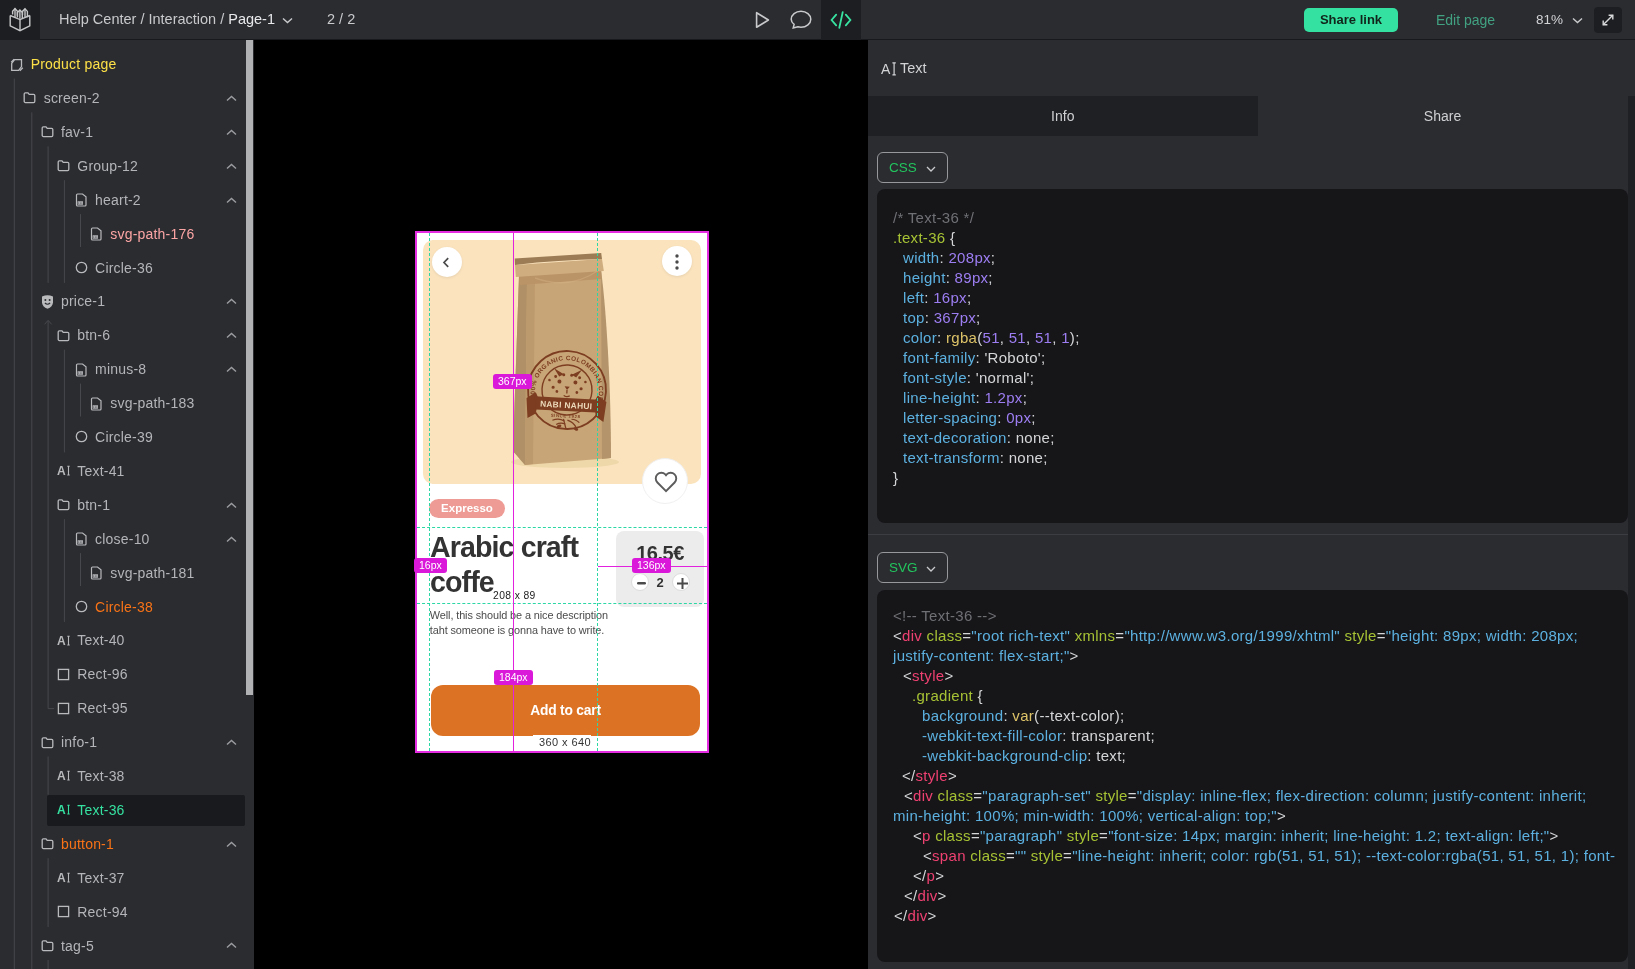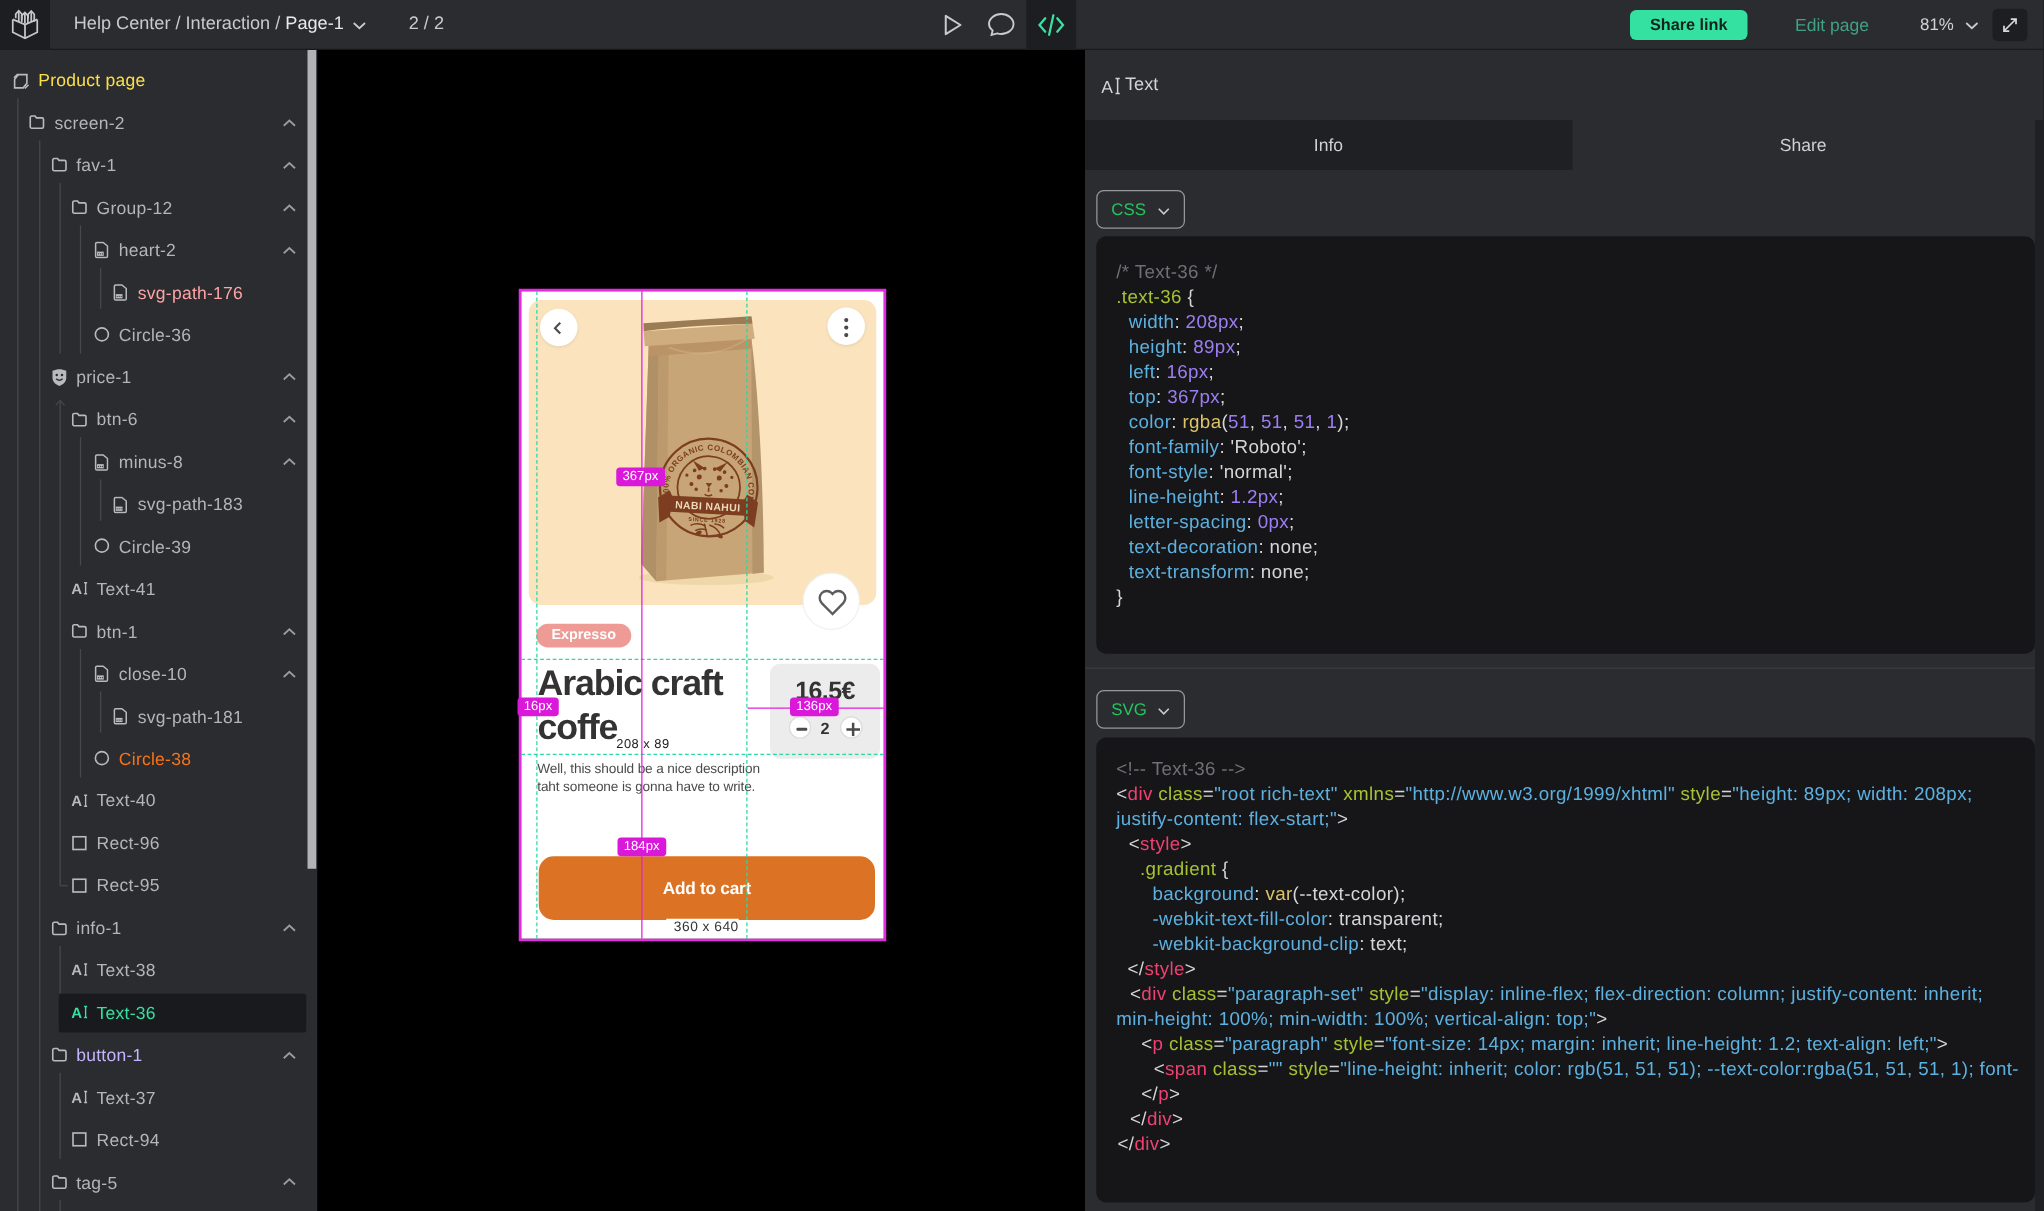--- a/index.html
+++ b/index.html
@@ -302,21 +302,21 @@
         <text x="0" y="11" font-family="Liberation Sans" font-size="12" font-weight="bold" fill="#35e0a0">A</text>
         <path d="M10.3 2.2h2.4M10.3 11h2.4M11.5 2.2v8.8" stroke="#35e0a0" stroke-width="1.1" fill="none"></path>
       </svg>
     </div>
     <div style="position:absolute;left:77.3px;top:761.9px;font-size:14px;line-height:17px;color:#35e0a0;letter-spacing:.2px">Text-36</div>
     <div style="position:absolute;left:40.7px;top:797.2px;height:14px;line-height:14px">
       <svg style="display:block" width="13" height="13" viewBox="0 0 13 13">
         <path d="M1.2 3.2c0-.8.5-1.4 1.2-1.4h2.6l1.2 1.5h4.4c.7 0 1.2.6 1.2 1.3v5.6c0 .8-.5 1.4-1.2 1.4H2.4c-.7 0-1.2-.6-1.2-1.4z" fill="none" stroke="#b9babc" stroke-width="1.3"></path>
       </svg>
     </div>
-    <div style="position:absolute;left:61.0px;top:795.8px;font-size:14px;line-height:17px;color:#c4b5fd;letter-spacing:.2px">button-1</div>
+    <div style="position:absolute;left:61.0px;top:795.8px;font-size:14px;line-height:17px;color:#f97316;letter-spacing:.2px">button-1</div>
     <div style="position:absolute;left:225.5px;top:800.7px">
       <svg style="display:block" width="11" height="7" viewBox="0 0 11 7">
         <path d="M1 5.6 5.5 1.4 10 5.6" fill="none" stroke="#9b9c9f" stroke-width="1.4"></path>
       </svg>
     </div>
     <div style="position:absolute;left:57.0px;top:831.1px;height:14px;line-height:14px">
       <svg style="display:block" width="14" height="13" viewBox="0 0 14 13">
         <text x="0" y="11" font-family="Liberation Sans" font-size="12" font-weight="bold" fill="#b9babc">A</text>
         <path d="M10.3 2.2h2.4M10.3 11h2.4M11.5 2.2v8.8" stroke="#b9babc" stroke-width="1.1" fill="none"></path>
       </svg>

